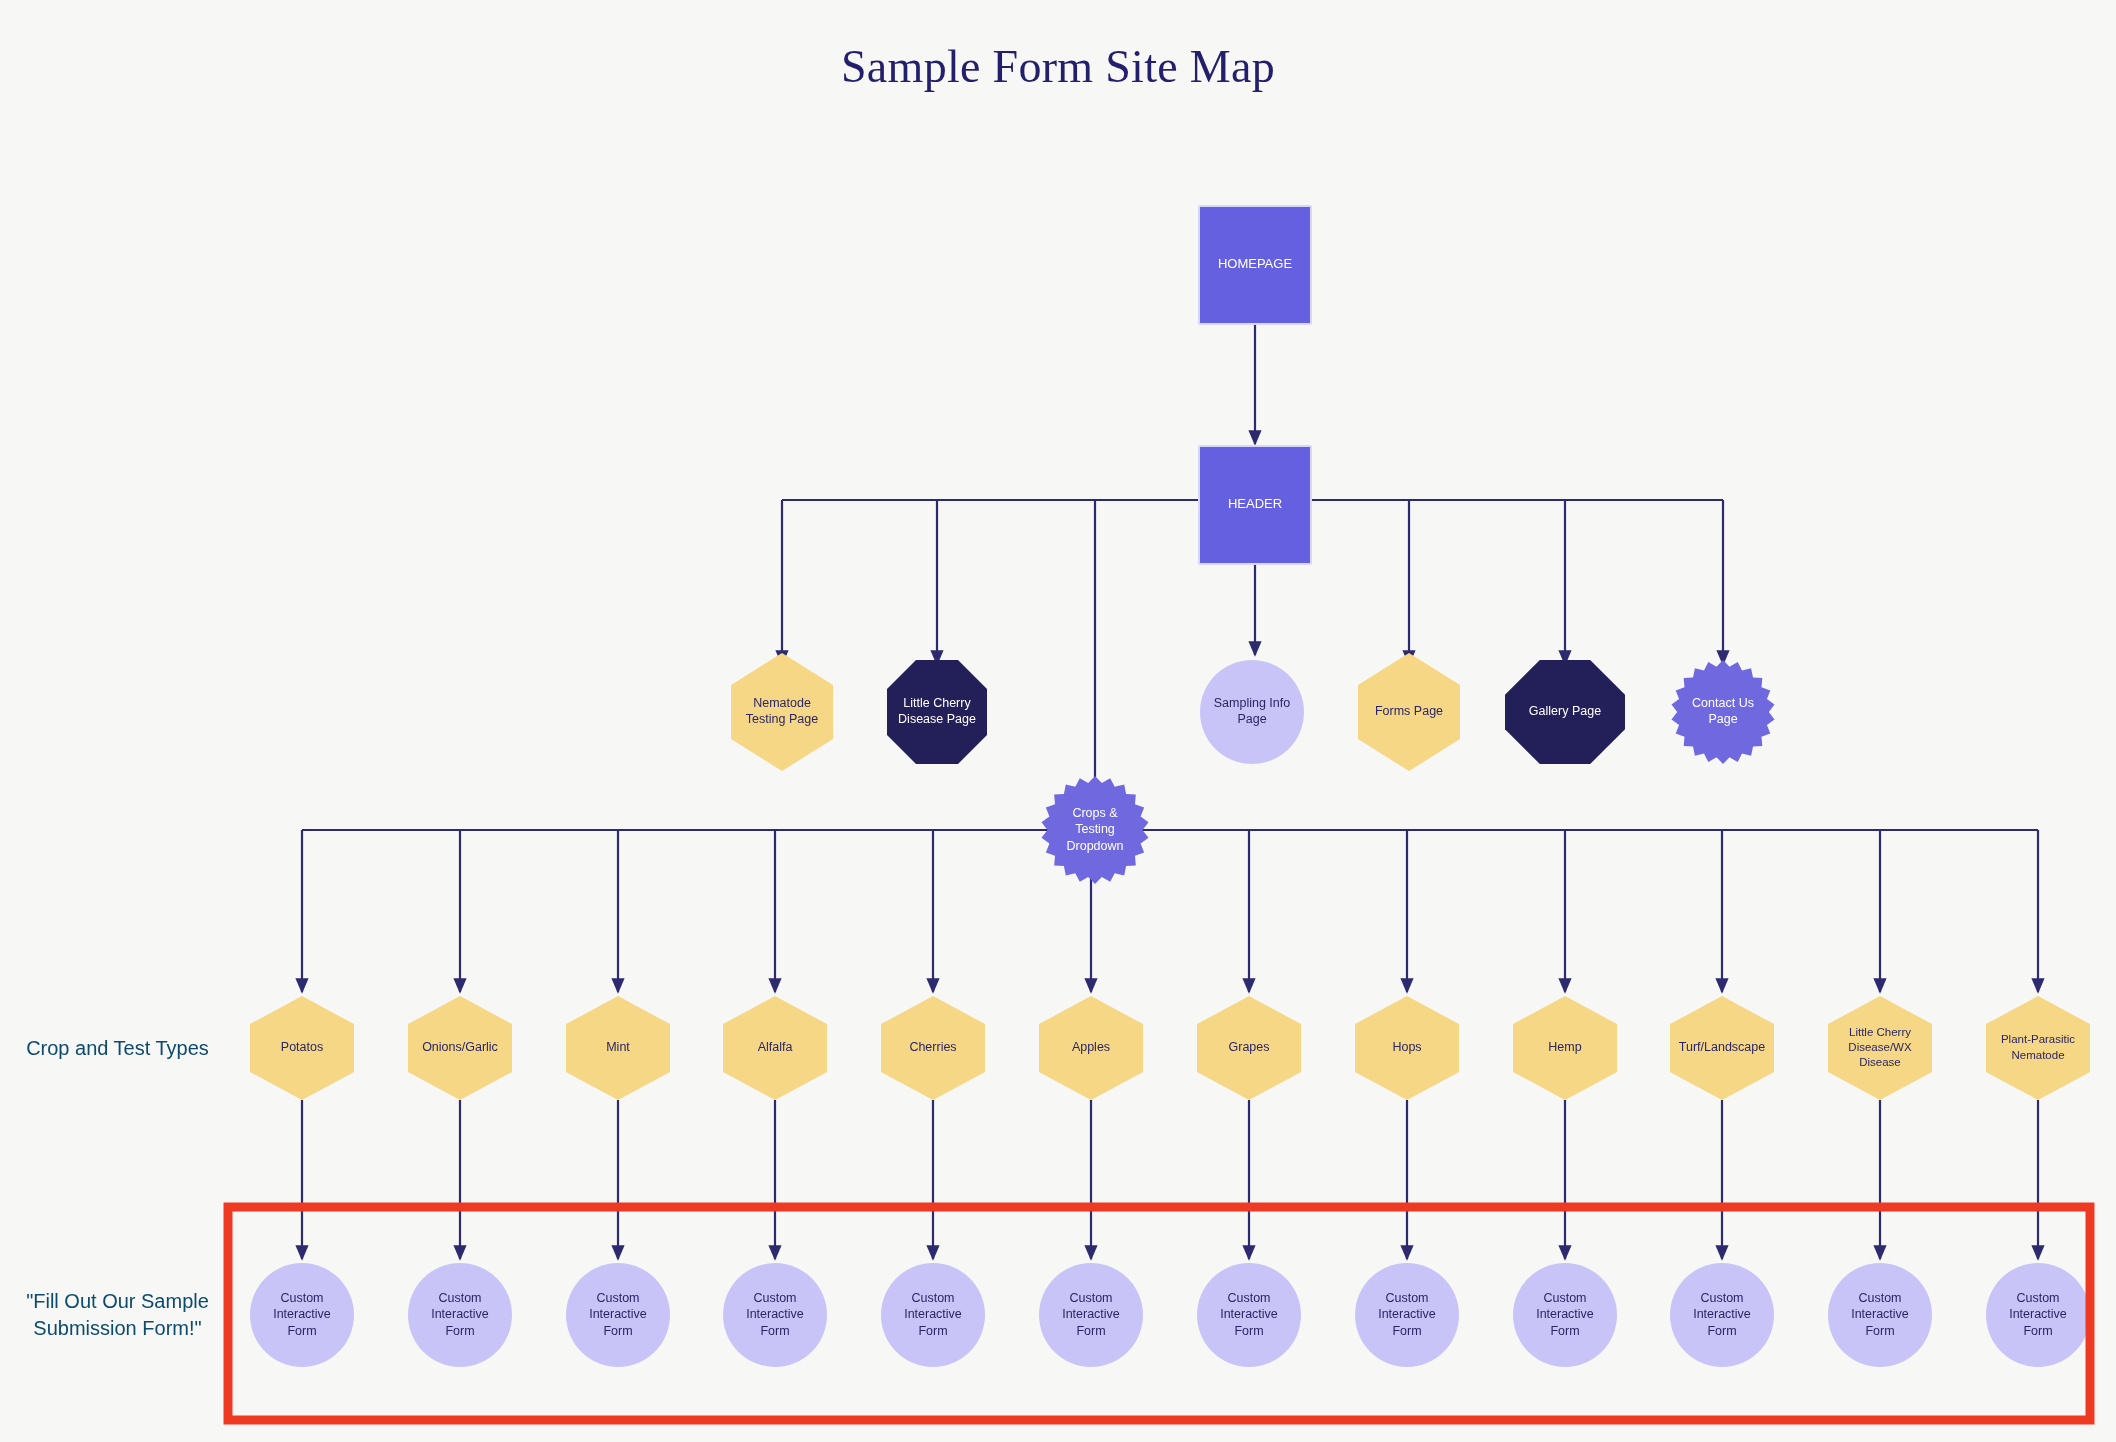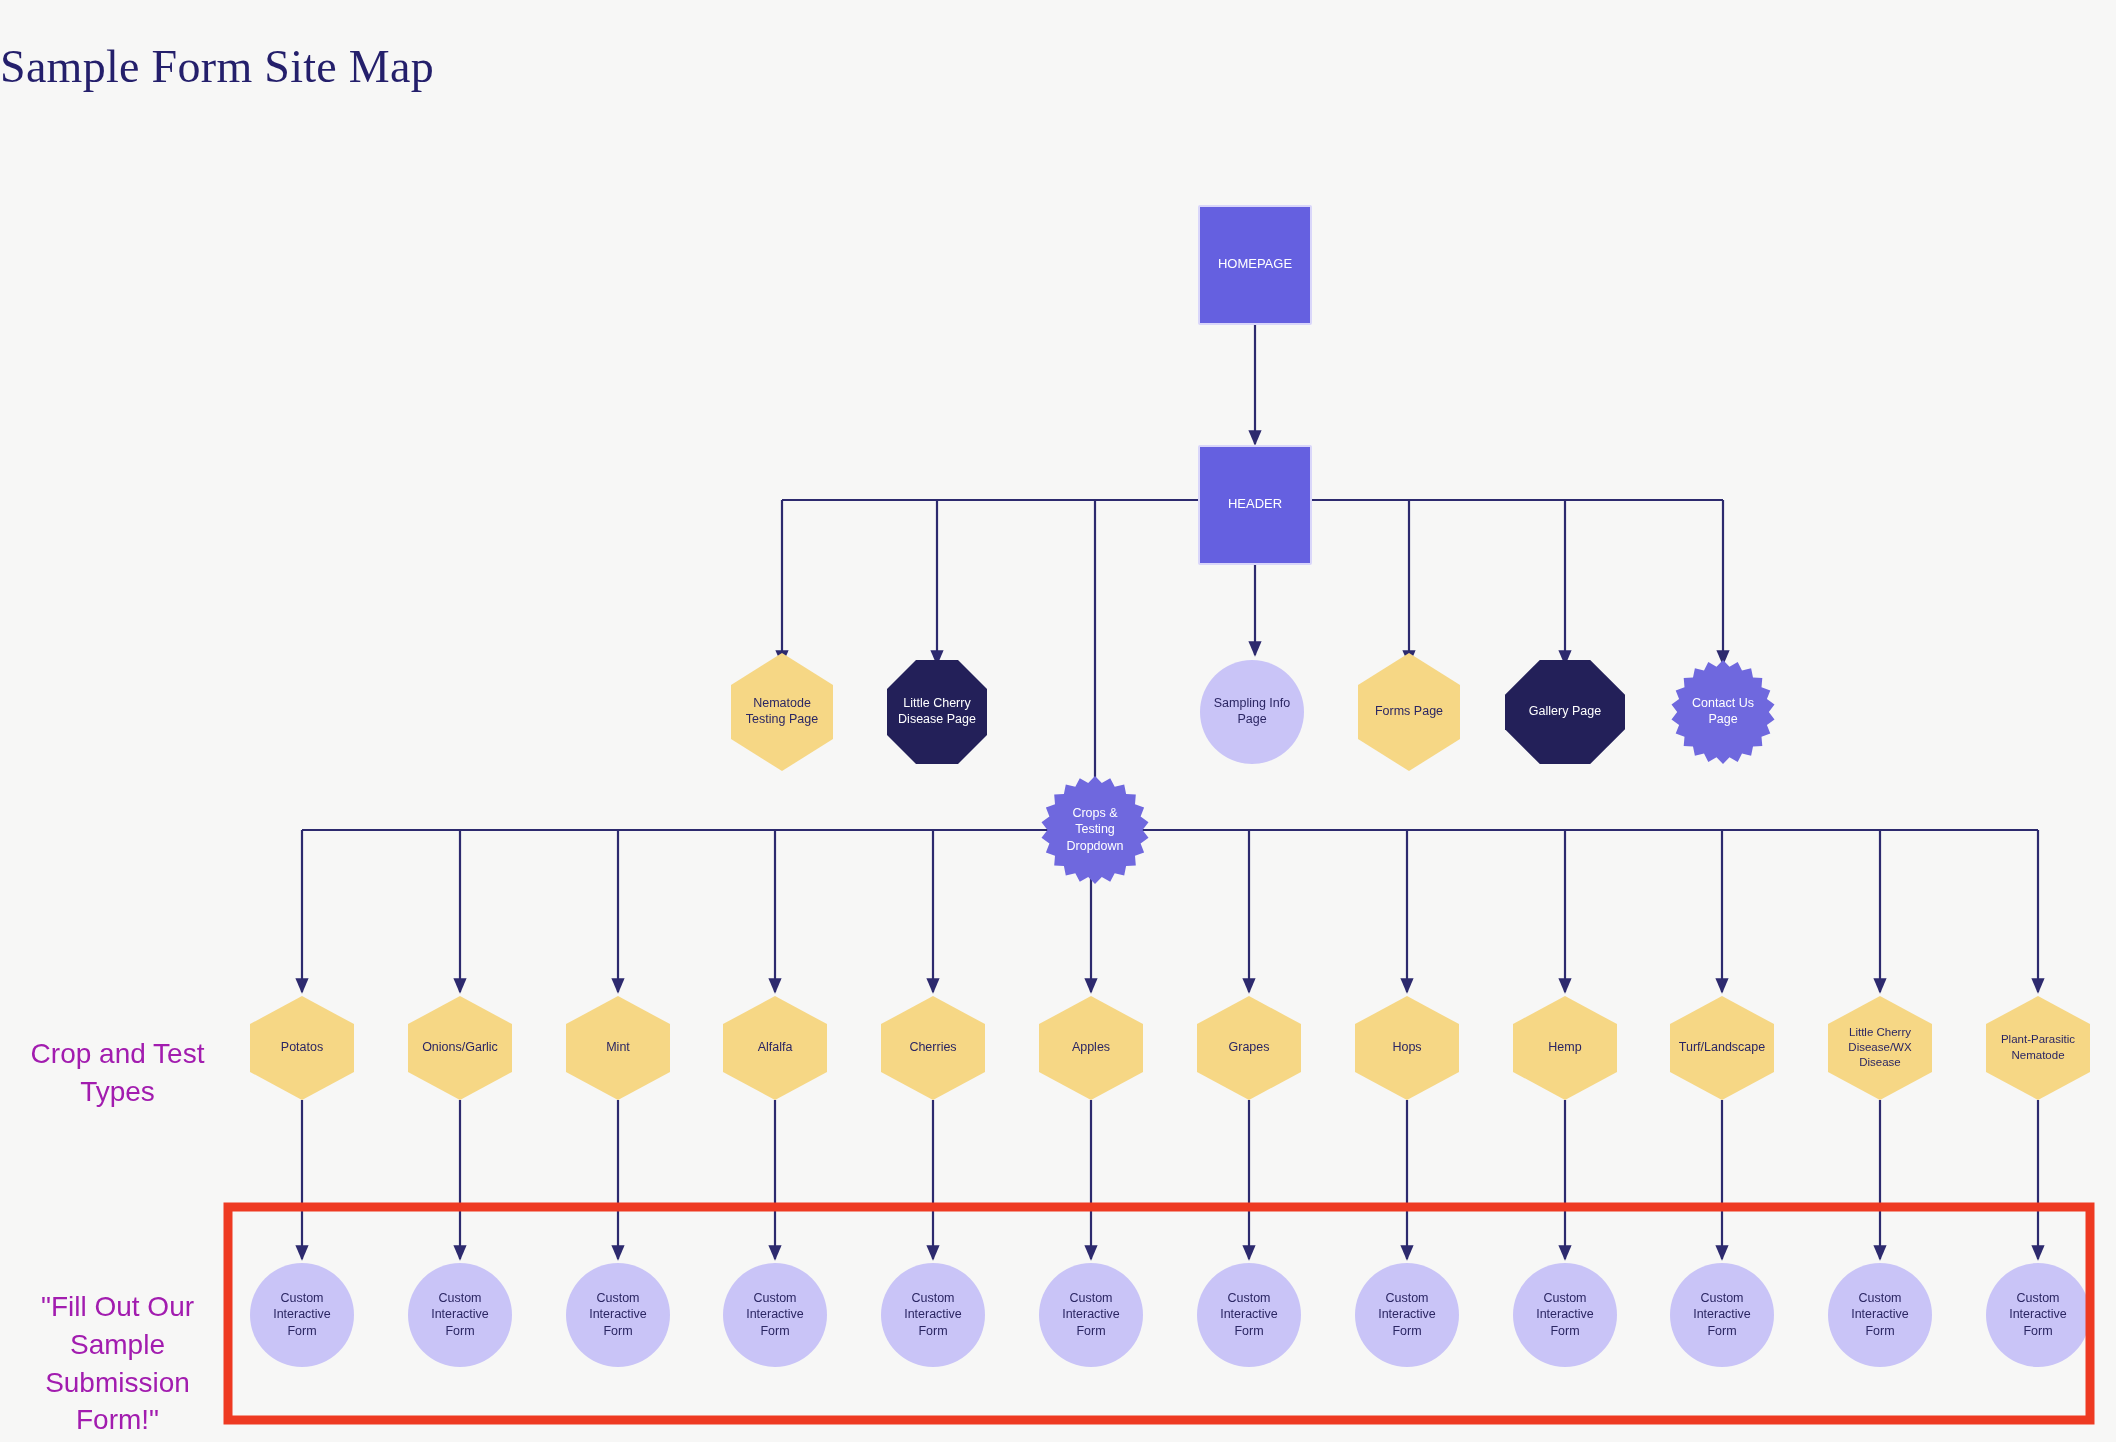--- a/index.html
+++ b/index.html
@@ -18,30 +18,31 @@
     position: absolute;
     left: 0; top: 0;
     width: 2116px;
     height: 1442px;
   }
   .page-title {
     position: absolute;
     left: 0;
     top: 40px;
     width: 2116px;
+    text-align: center;
     font-family: "Liberation Serif", serif;
     font-size: 46px;
     color: #241F6B;
     letter-spacing: 0.3px;
   }
   .row-label {
     position: absolute;
     font-family: "Liberation Sans", sans-serif;
-    font-size: 28px;
-    color: #a21caf;
+    font-size: 20px;
+    color: #0c4a6e;
     text-align: center;
     line-height: 1.35;
   }
   #label-crops {
     left: 10px;
     top: 1035px;
     width: 215px;
   }
   #label-forms {
     left: 10px;

